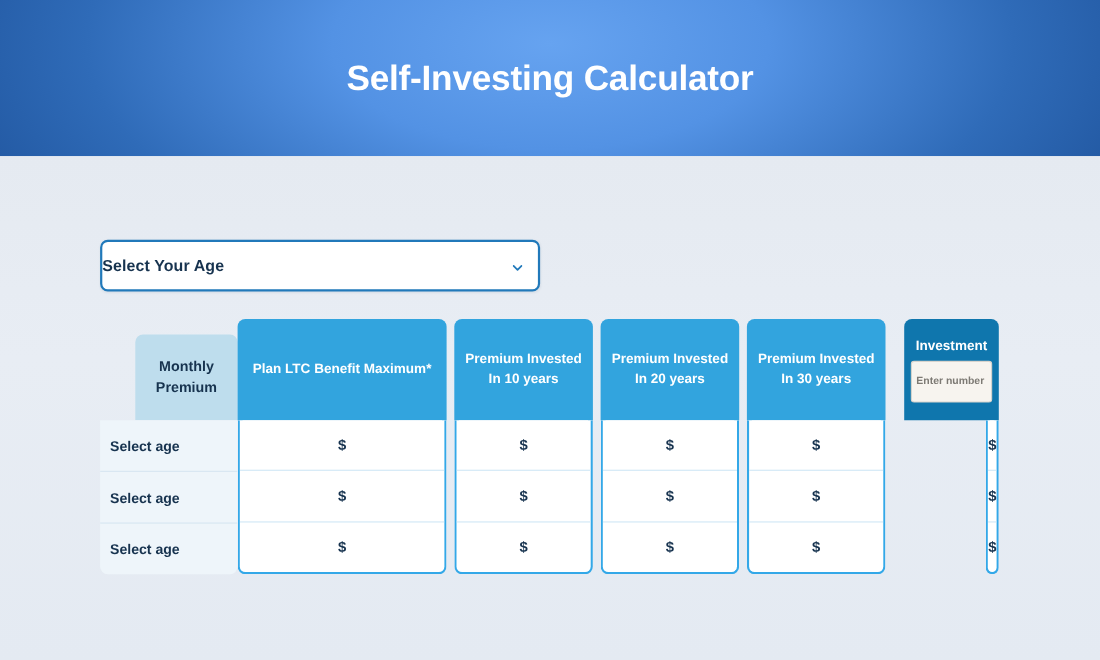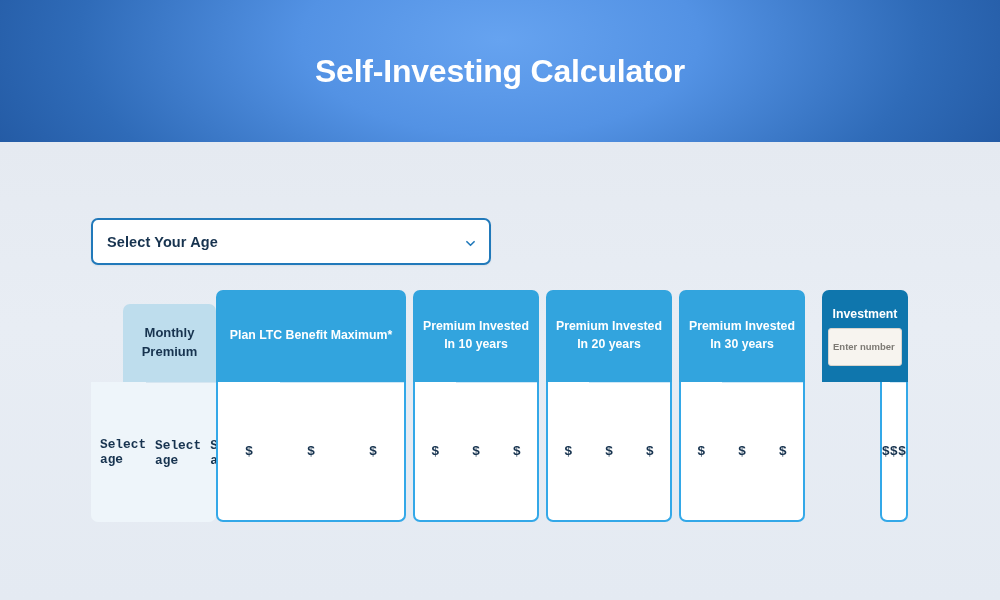--- a/index.html
+++ b/index.html
@@ -60,21 +60,21 @@
 
   .select-box {
     position: relative;
     width: 400px;
     height: 47px;
     background: #ffffff;
     border: 2px solid #2179ba;
     border-radius: 7px;
     display: flex;
     align-items: center;
-    padding: 0 14px;
+    padding: 0 0;
     box-shadow: 0 1px 2px rgba(20,50,90,0.07);
   }
 
   .select-label {
     font-size: 14.5px;
     font-weight: bold;
     color: #17334f;
     letter-spacing: 0.1px;
   }
 
@@ -165,22 +165,21 @@
     color: #55524c;
     padding: 18px 4px;
     outline: none;
   }
   .investment-input::placeholder { color: #7d7a74; font-weight: bold; }
 
   
   .body-stack {
     flex: 1;
     display: flex;
-    flex-direction: row;
-    font-family: Liberation Mono, monospace;
+    flex-direction: column;
   }
 
   
   .body-first {
     background: #eef5fa;
     border-radius: 0 0 7px 7px;
     overflow: hidden;
   }
   .cell-first {
     flex: 1;

